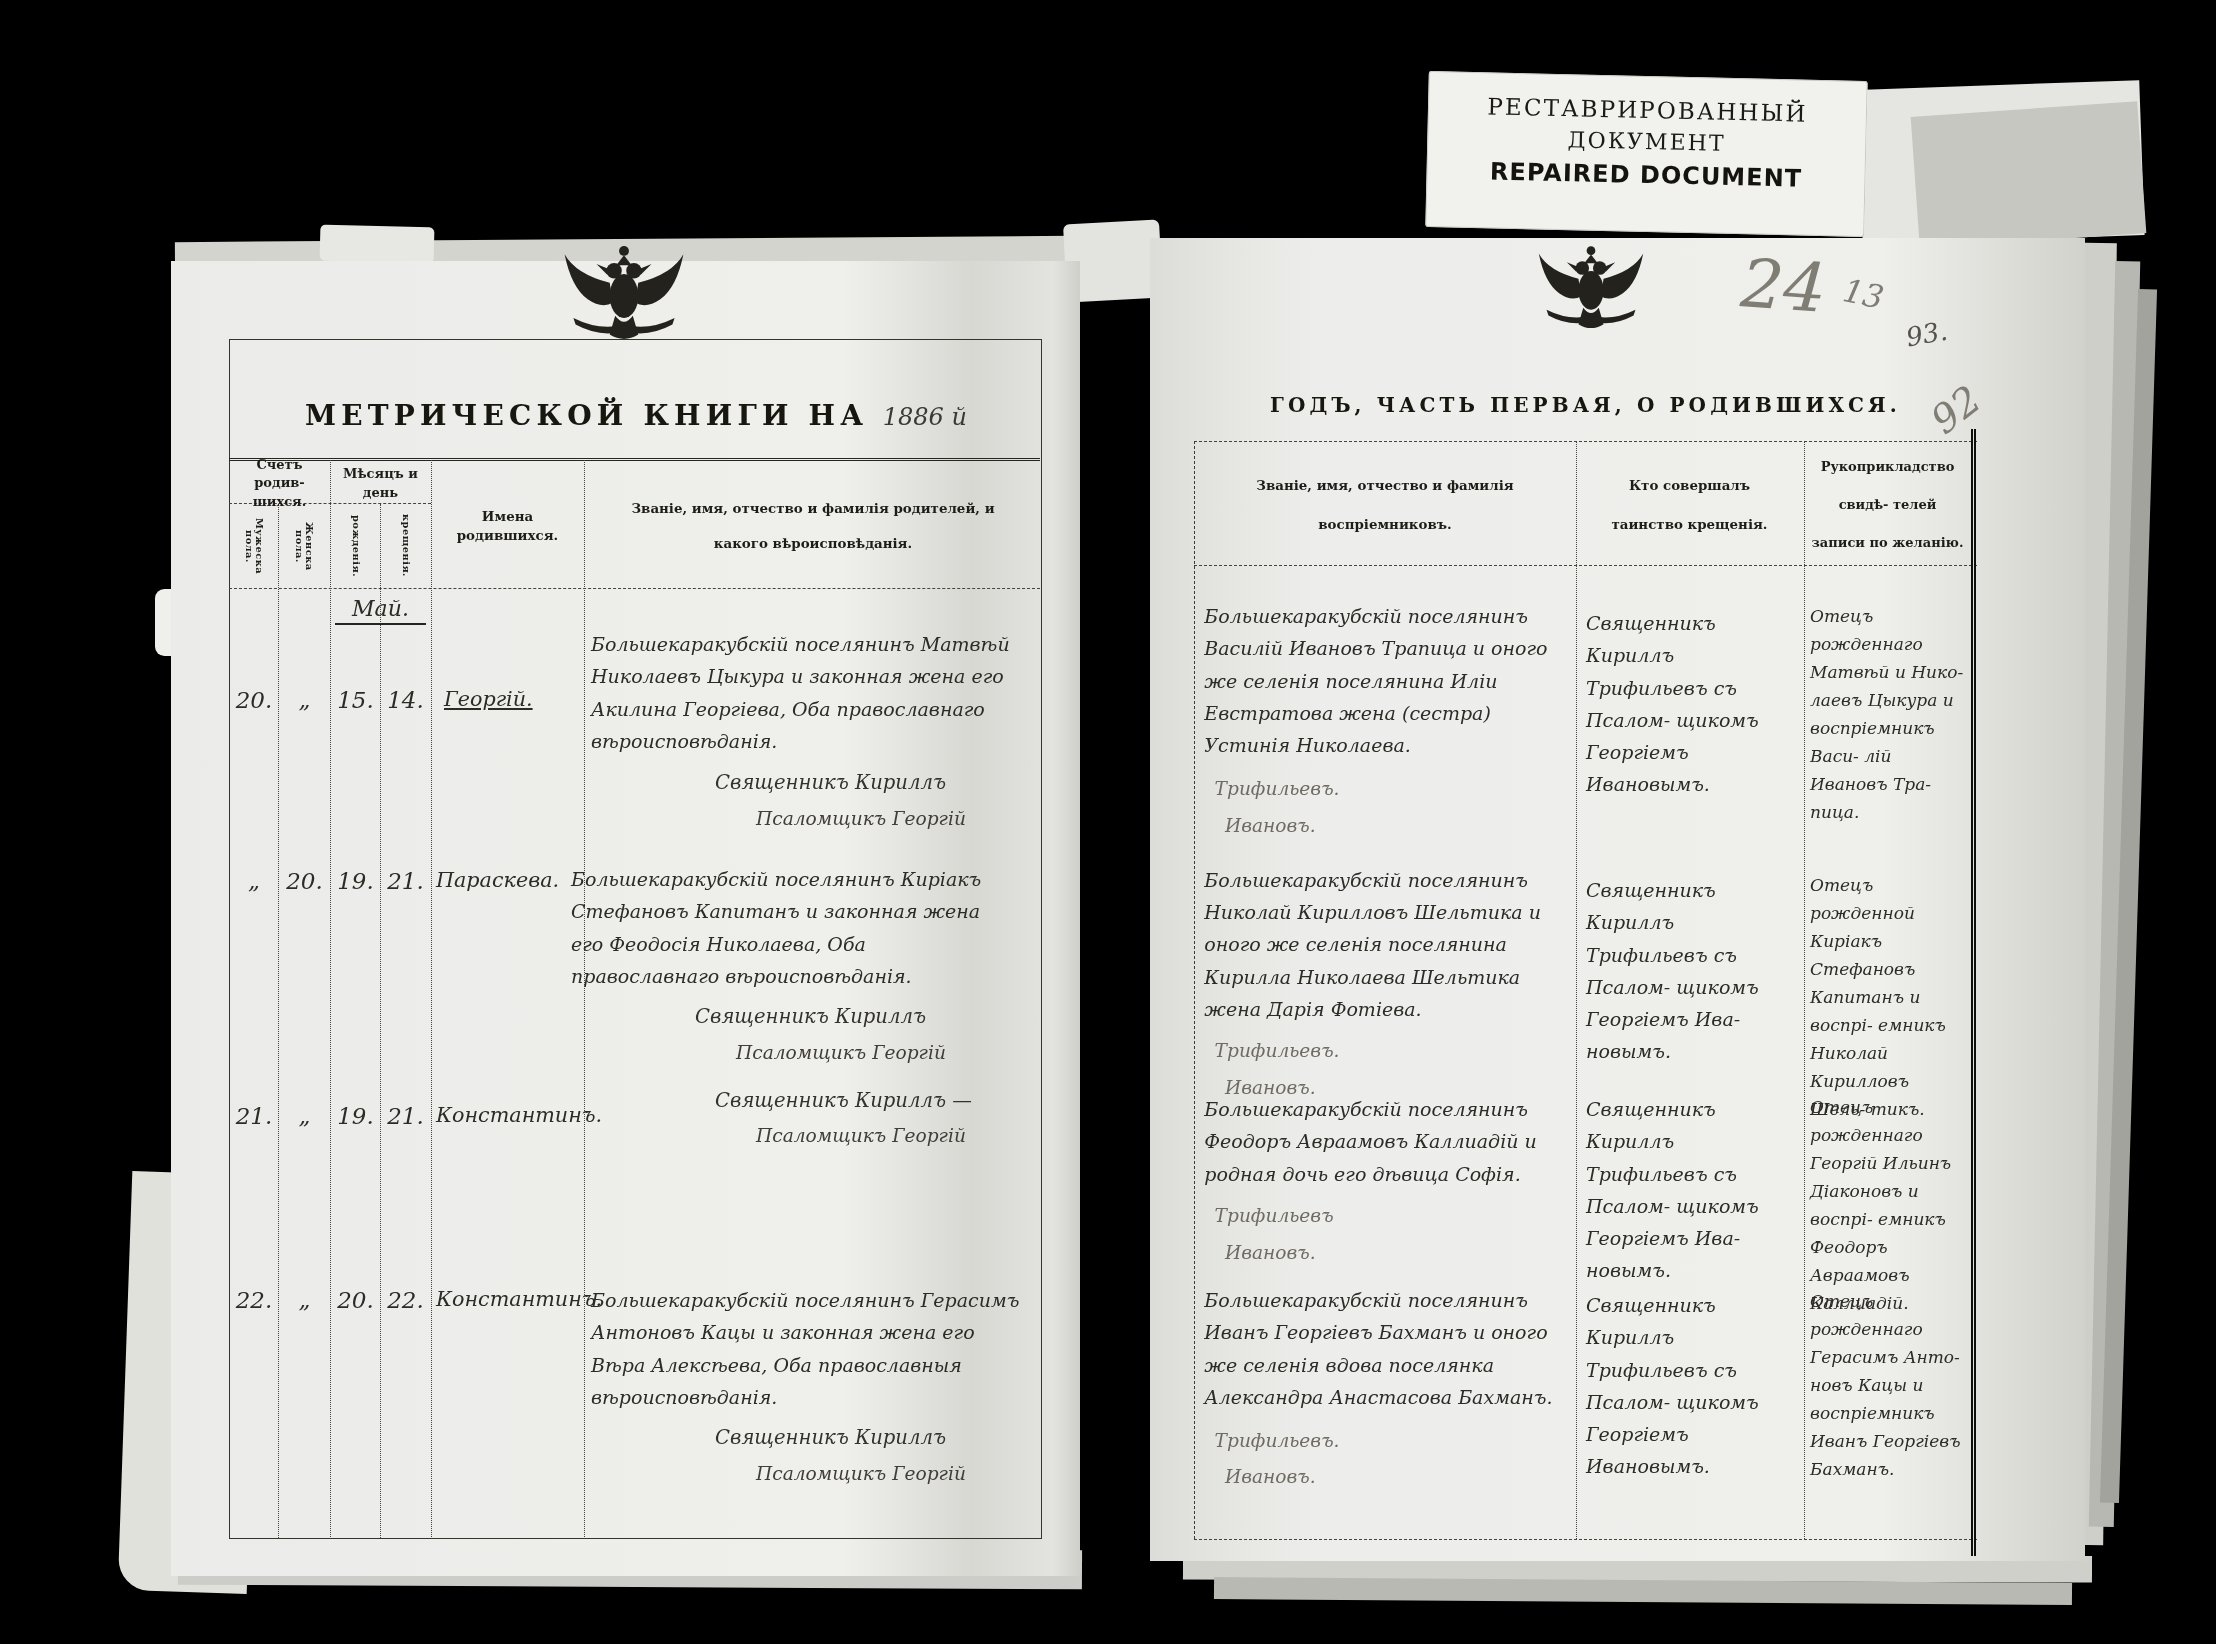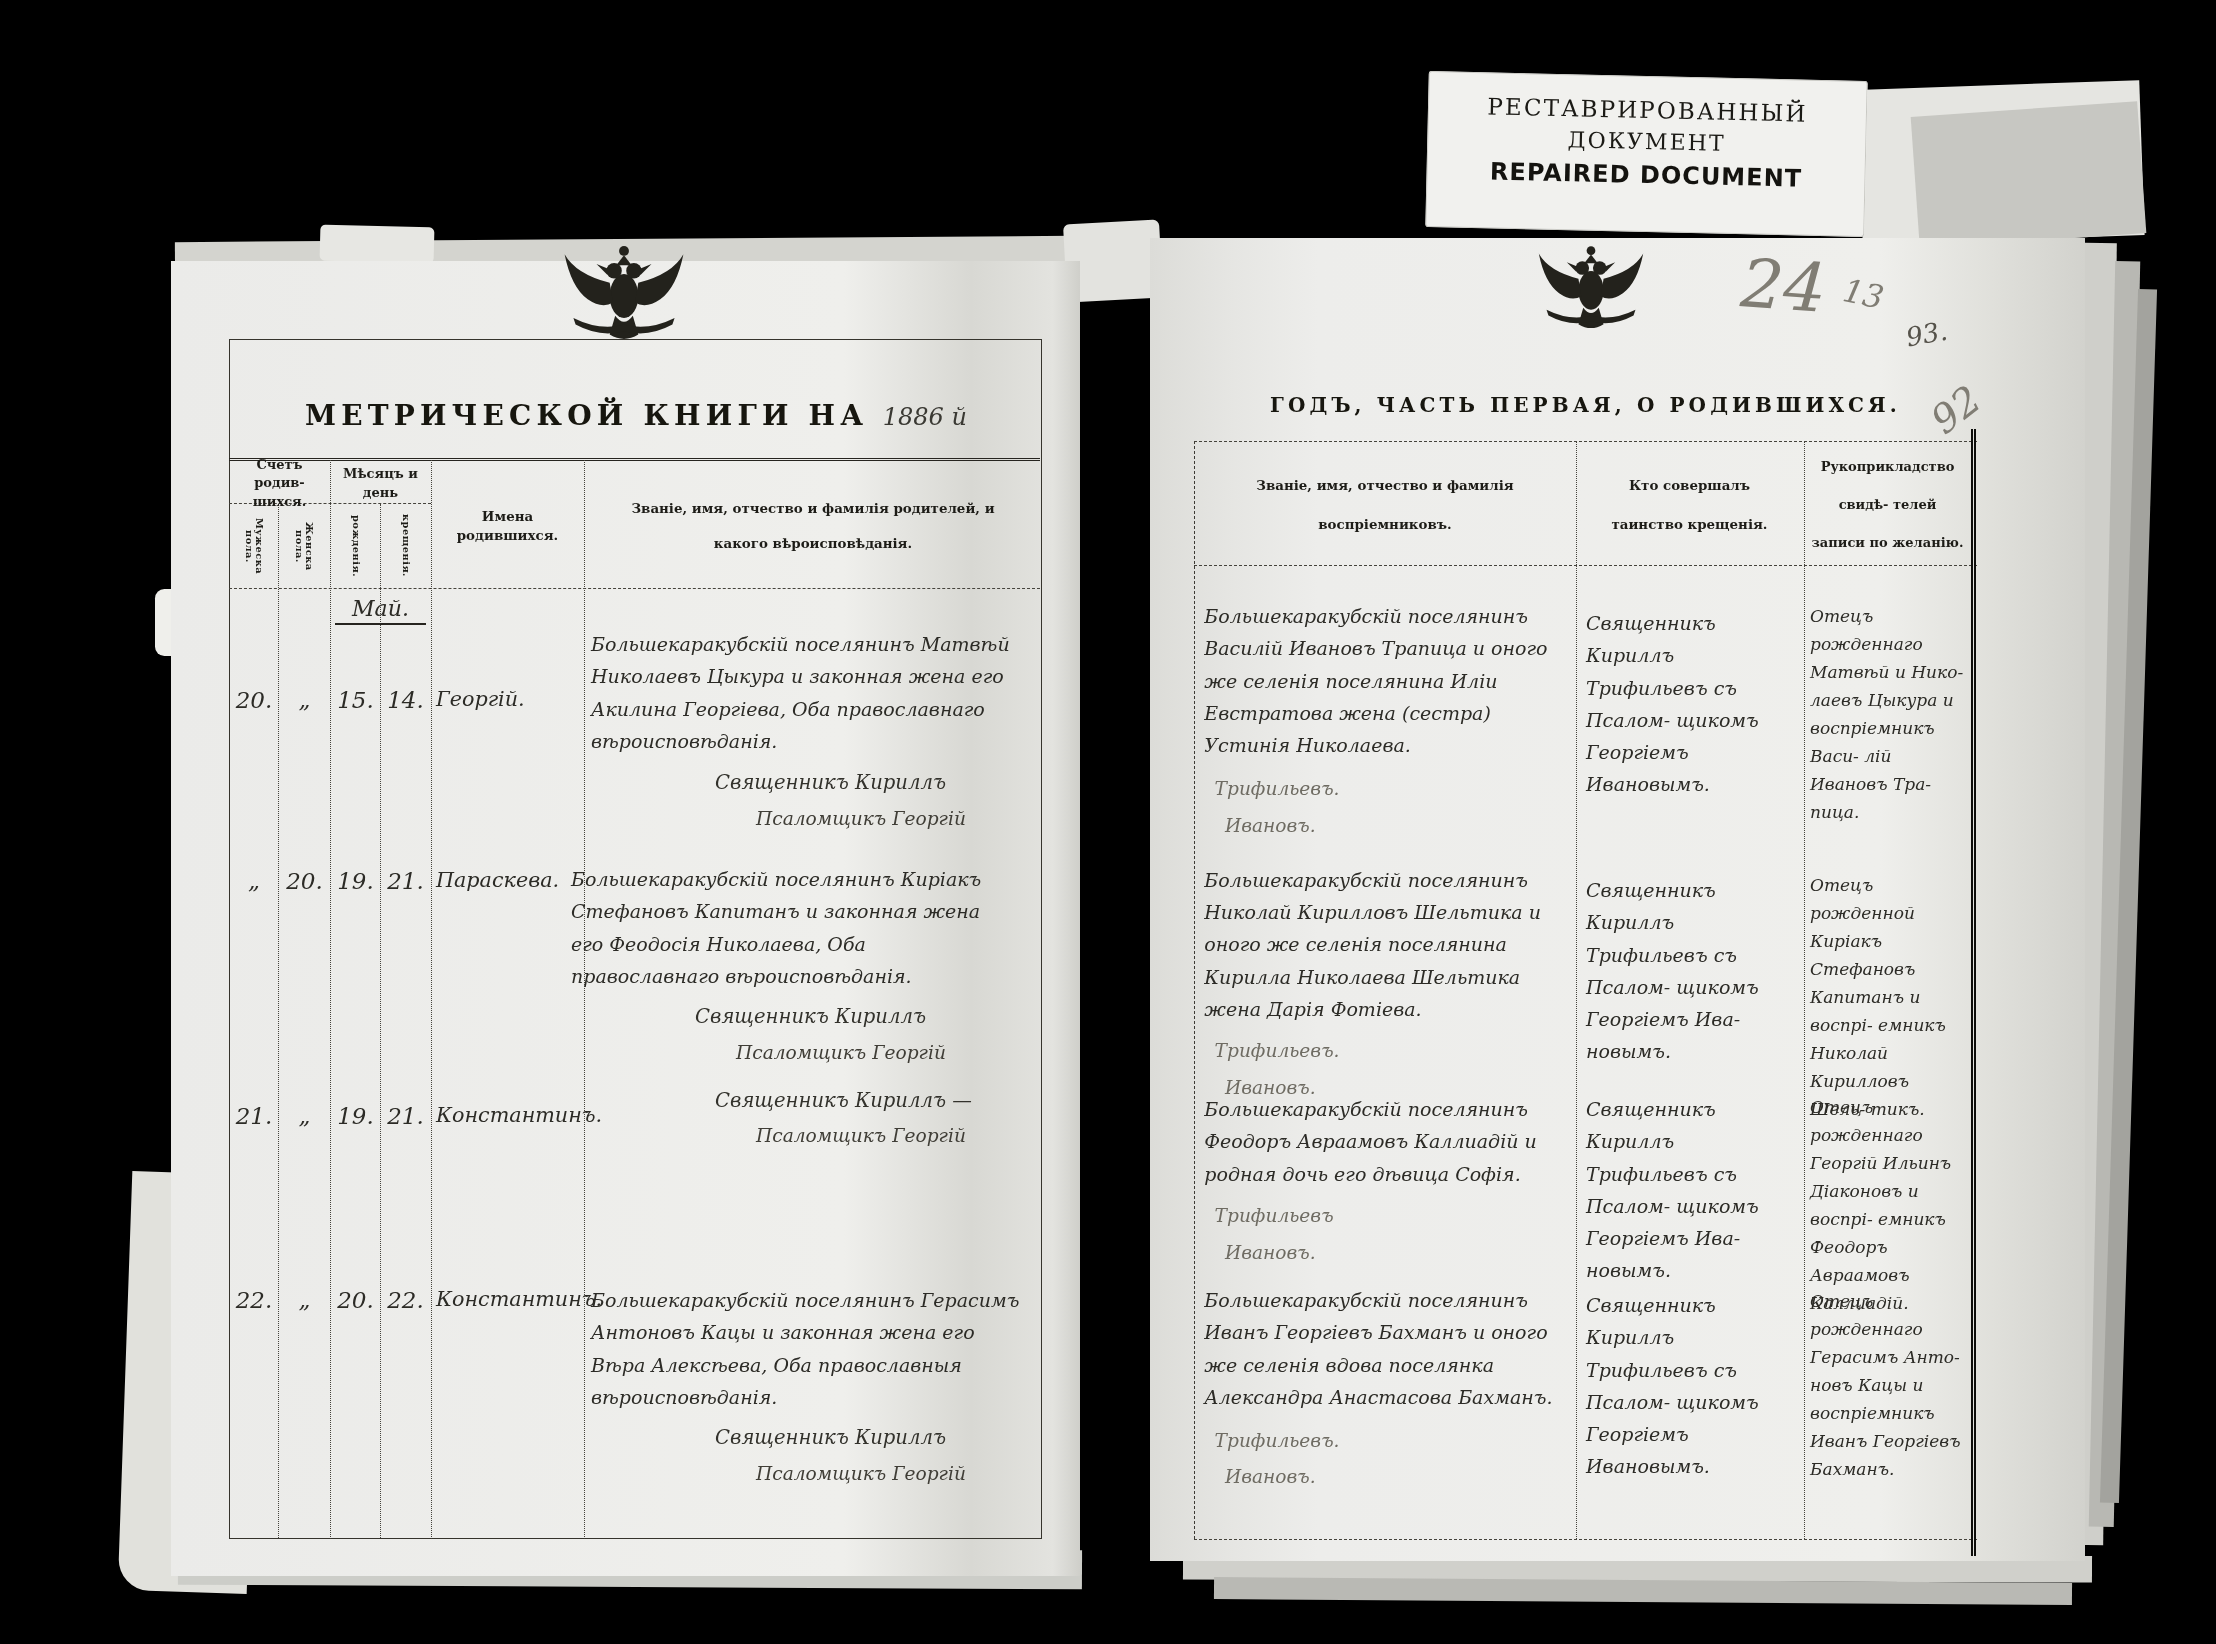--- a/index.html
+++ b/index.html
@@ -115,21 +115,21 @@
     <div class="hcell" style="left:260px;top:203px;width:153px;height:123px;font-size:13.4px;padding:0 15.5px;box-sizing:border-box;">Имена родившихся.</div>
     <div class="hcell" style="left:413px;top:203px;width:458px;height:123px;font-size:13.4px;padding:0 36px;box-sizing:border-box;line-height:2.6;">Званіе, имя, отчество и фамилія родителей, и какого вѣроисповѣданія.</div>
 
     <div class="abs hand" style="left:164px;top:335px;width:91px;text-align:center;font-size:22px;border-bottom:2.6px solid #26241f;padding-bottom:2.1px;">Май.</div>
 
     <div class="abs" style="left:58px;top:328px;width:814px;height:248px;">
       <div class="numcell hand" style="left:0;top:98px;width:50px;">20.</div>
       <div class="numcell hand" style="left:50px;top:98px;width:51px;">„</div>
       <div class="numcell hand" style="left:101px;top:98px;width:51px;">15.</div>
       <div class="numcell hand" style="left:151px;top:98px;width:51px;">14.</div>
-      <div class="namecell hand" style="left:207px;top:98px;">Георгій.</div>
+      <div class="namecell hand" style="left:215px;top:98px;text-decoration:underline;">Георгій.</div>
       <div class="para hand" style="left:362px;top:39px;width:442px;">
         <span>Большекаракубскій поселянинъ Матвѣй Николаевъ Цыкура и законная жена его Акилина Георгіева, Оба православнаго вѣроисповѣданія.</span>
         <div class="sig" style="margin:9.3px 0 0 124px;">Священникъ Кириллъ</div>
         <div class="sig2" style="margin:3.1px 0 0 165px;">Псаломщикъ Георгій</div>
       </div>
     </div>
 
     <div class="abs" style="left:58px;top:576px;width:814px;height:217px;">
       <div class="numcell hand" style="left:0;top:31px;width:50px;">„</div>
       <div class="numcell hand" style="left:50px;top:31px;width:51px;">20.</div>

